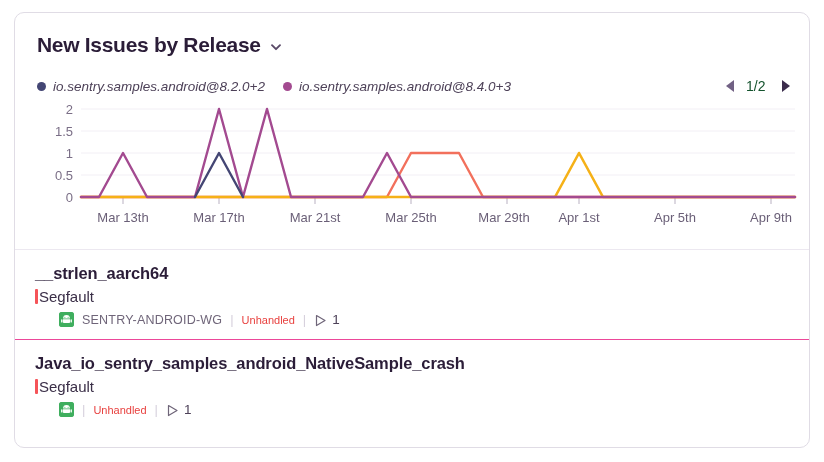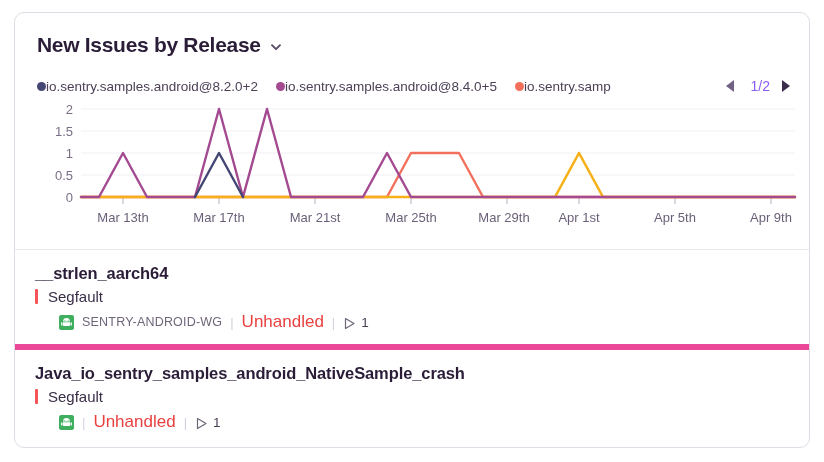--- a/index.html
+++ b/index.html
@@ -41,54 +41,54 @@
   }
   .legend-items {
     display: flex; align-items: center;
     gap: 18px;
     flex: 1 1 auto;
     overflow: hidden;
     white-space: nowrap;
     mask-image: linear-gradient(to right, #000 0, #000 93%, transparent 100%);
     -webkit-mask-image: linear-gradient(to right, #000 0, #000 93%, transparent 100%);
   }
-  .legend-item { display: flex; align-items: center; cursor: pointer; }
+  .legend-item { display: flex; align-items: center; gap: 7px; cursor: pointer; font-style: italic; }
   .legend-dot { width: 9px; height: 9px; border-radius: 50%; flex: 0 0 auto; }
   .legend-label { font-size: 13.5px; color: #4d4158; white-space: nowrap; }
 
   .pager { display: flex; align-items: center; gap: 9px; flex: 0 0 auto; padding-left: 12px; }
   .pager-arrow { width: 14px; height: 16px; cursor: pointer; display: block; }
-  .pager-count { font-size: 14px; color: #8b5cf6; min-width: 24px; text-align: right; }
+  .pager-count { font-size: 14px; color: #14532d; min-width: 24px; text-align: left; }
 
   
   .chart-wrap { position: absolute; left: 8px; top: 88px; width: 780px; height: 140px; }
   .chart-svg { display: block; }
   .ylabel { font-size: 13px; fill: #7a6e86; font-family: "Liberation Sans", sans-serif; text-anchor: end; }
   .xlabel { font-size: 13px; fill: #6a5f77; font-family: "Liberation Sans", sans-serif; text-anchor: middle; }
   .gridline { stroke: #f2eff5; stroke-width: 1; }
   .tick { stroke: #b9b1c2; stroke-width: 1; }
 
   
   .issue-list { position: absolute; left: 0; top: 236px; right: 0; }
   .issue-row { position: relative; padding: 14px 20px 12px 20px; }
-  .issue-row + .issue-row { border-top: 6px solid #ec4899; }
+  .issue-row + .issue-row { border-top: 1px solid #ec4899; }
   .issue-sep { height: 1px; background: #ece8f0; }
   .issue-title {
     font-size: 16.5px; font-weight: bold; color: #2b1d38;
     letter-spacing: -0.1px; margin-bottom: 5px; cursor: pointer;
   }
-  .issue-culprit-row { display: flex; align-items: center; gap: 10px; margin-bottom: 7px; }
+  .issue-culprit-row { display: flex; align-items: center; gap: 1px; margin-bottom: 7px; }
   .level-bar { width: 3px; height: 15px; background: #f55459; border-radius: 1px; flex: 0 0 auto; }
   .issue-culprit { font-size: 15px; color: #3a2e47; }
   .issue-meta { display: flex; align-items: center; gap: 8px; padding-left: 24px; }
   .android-icon { width: 15px; height: 15px; border-radius: 3px; background: #3fae5e; position: relative; flex: 0 0 auto; display:block; }
   .android-icon svg { position:absolute; left:0; top:0; }
   .proj-slug { font-size: 12.5px; color: #6f6579; letter-spacing: 0.2px; }
   .meta-div { color: #d6d0dd; font-size: 13px; }
-  .unhandled { font-size: 17px; color: #e8413f; cursor: pointer; }
+  .unhandled { font-size: 11px; color: #e8413f; cursor: pointer; }
   .play-wrap { display: flex; align-items: center; gap: 5px; }
   .play-icon { width: 13px; height: 13px; display: block; }
   .play-count { font-size: 13.5px; color: #4d4158; }
 </style>
 </head>
 <body>
 
 <div id="root">
   <div class="card">
 
@@ -104,25 +104,21 @@
     </div>
 
     <div class="legend-row">
       <div class="legend-items">
         <div class="legend-item">
           <span class="legend-dot" style="background:#444674"></span>
           <span class="legend-label">io.sentry.samples.android@8.2.0+2</span>
         </div>
         <div class="legend-item">
           <span class="legend-dot" style="background:#a34a90"></span>
-          <span class="legend-label">io.sentry.samples.android@8.4.0+5</span>
-        </div>
-        <div class="legend-item">
-          <span class="legend-dot" style="background:#f2705c"></span>
-          <span class="legend-label">io.sentry.samp</span>
+          <span class="legend-label">io.sentry.samples.android@8.4.0+3</span>
         </div>
       </div>
       <div class="pager">
         <span class="pager-arrow">
           <svg width="14" height="16" viewBox="0 0 14 16">
               <path d="M11 2 L3 8 L11 14 Z" fill="#716184"></path>
             </svg>
         </span>
         <span class="pager-count">1/2</span>
         <span class="pager-arrow">

